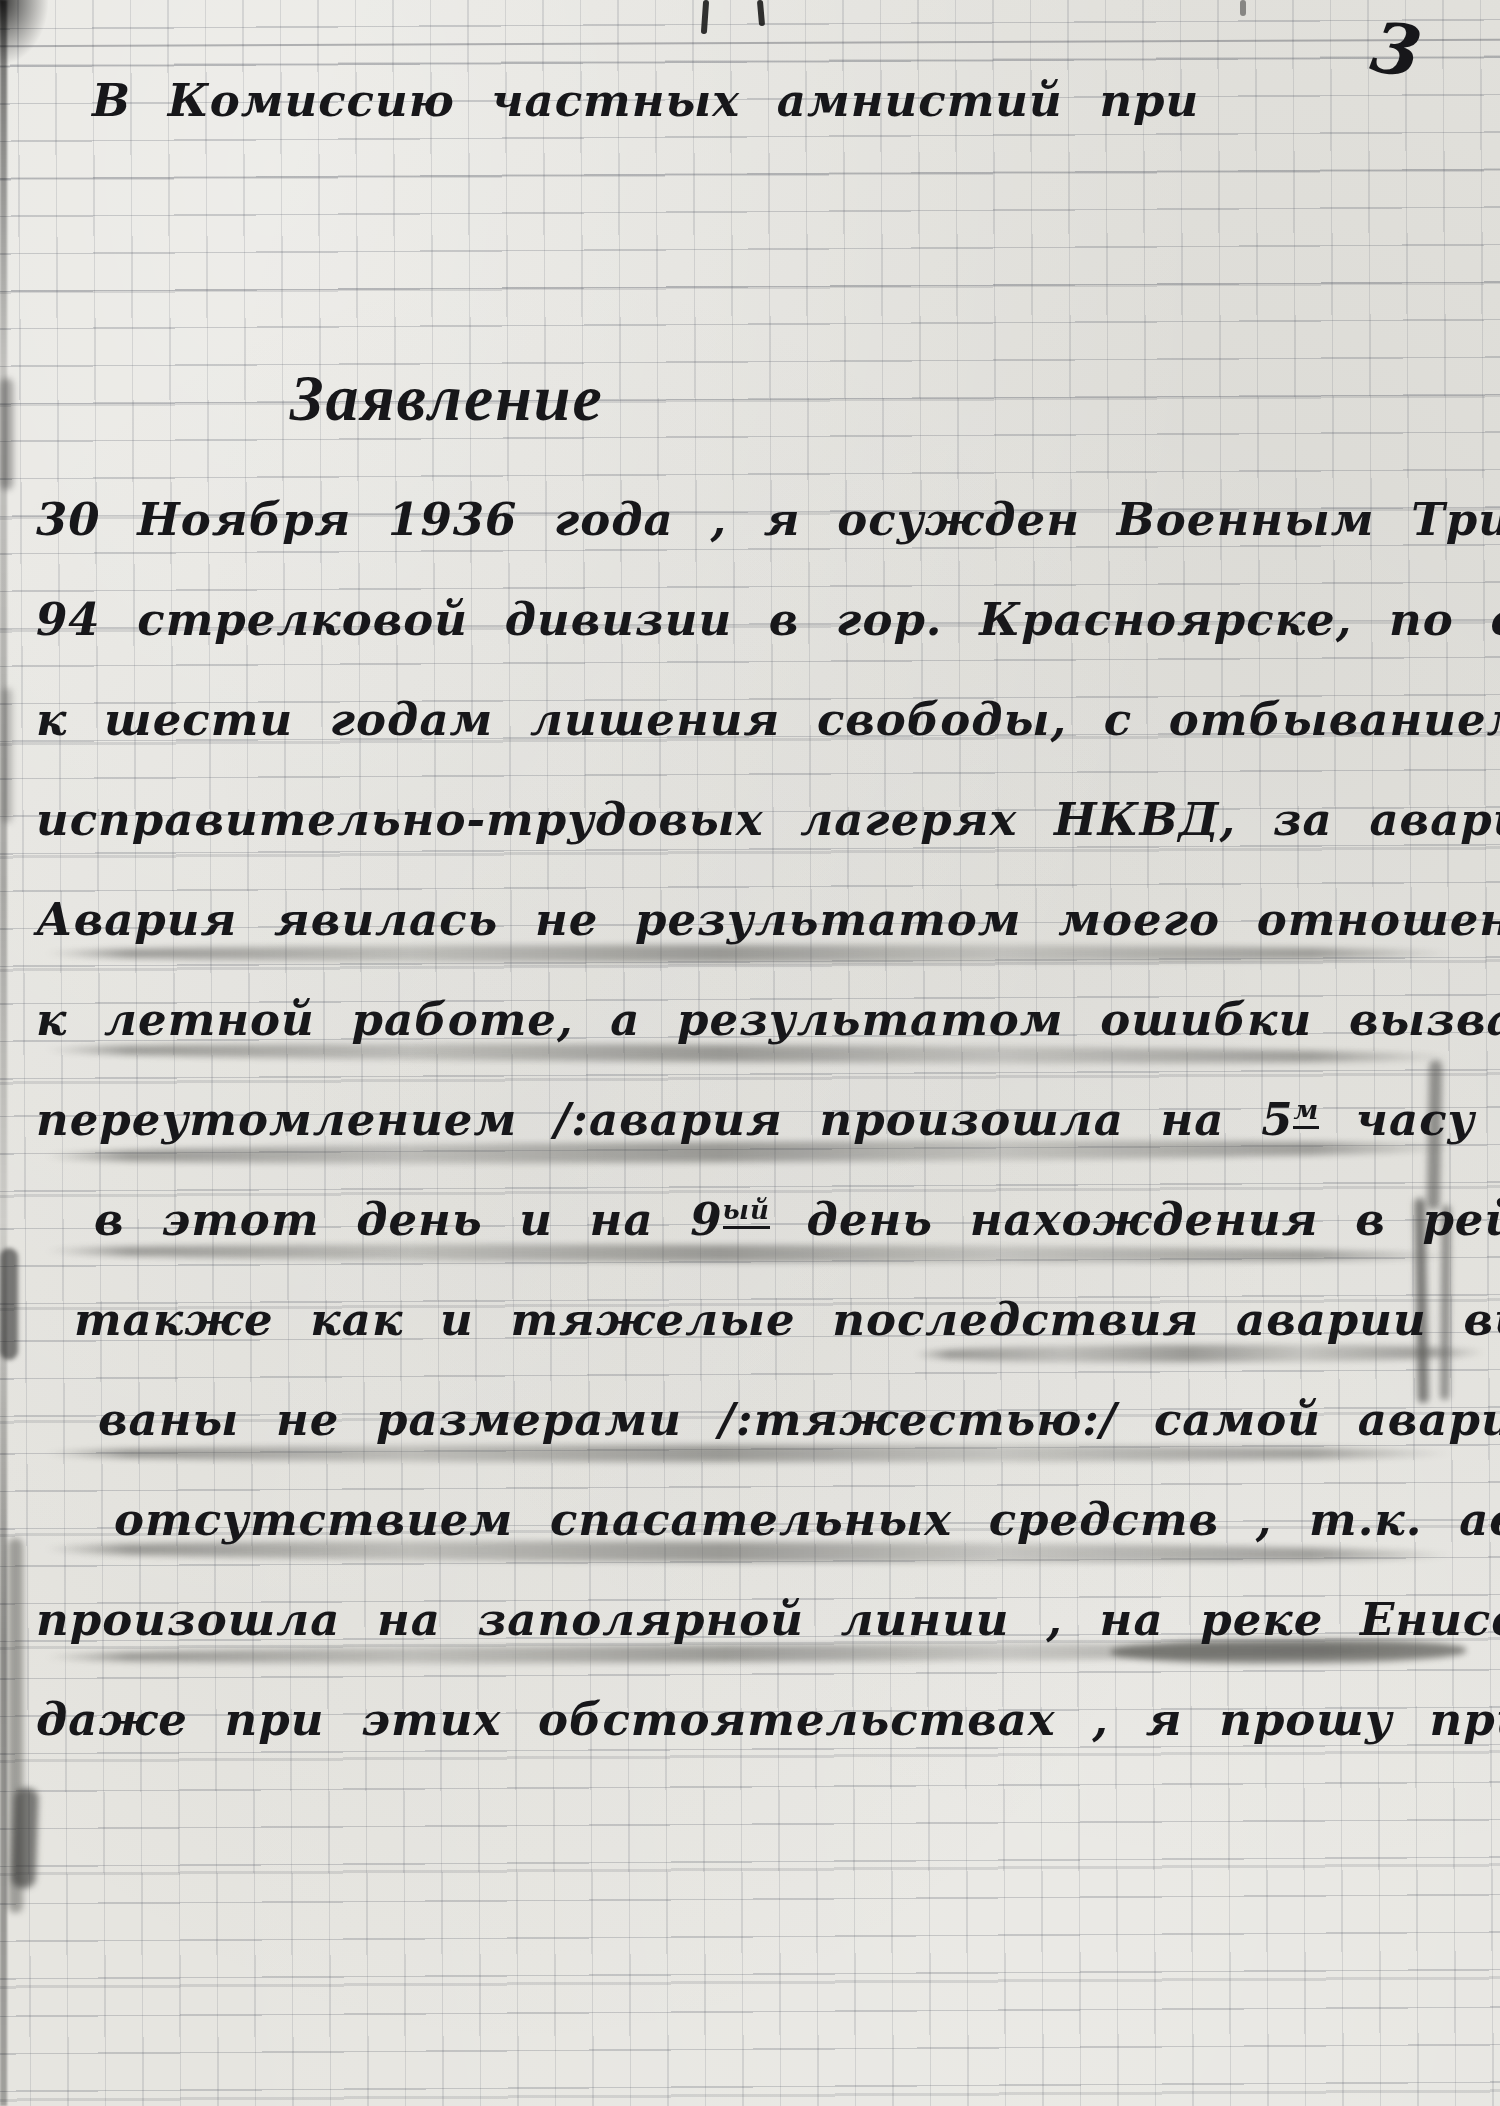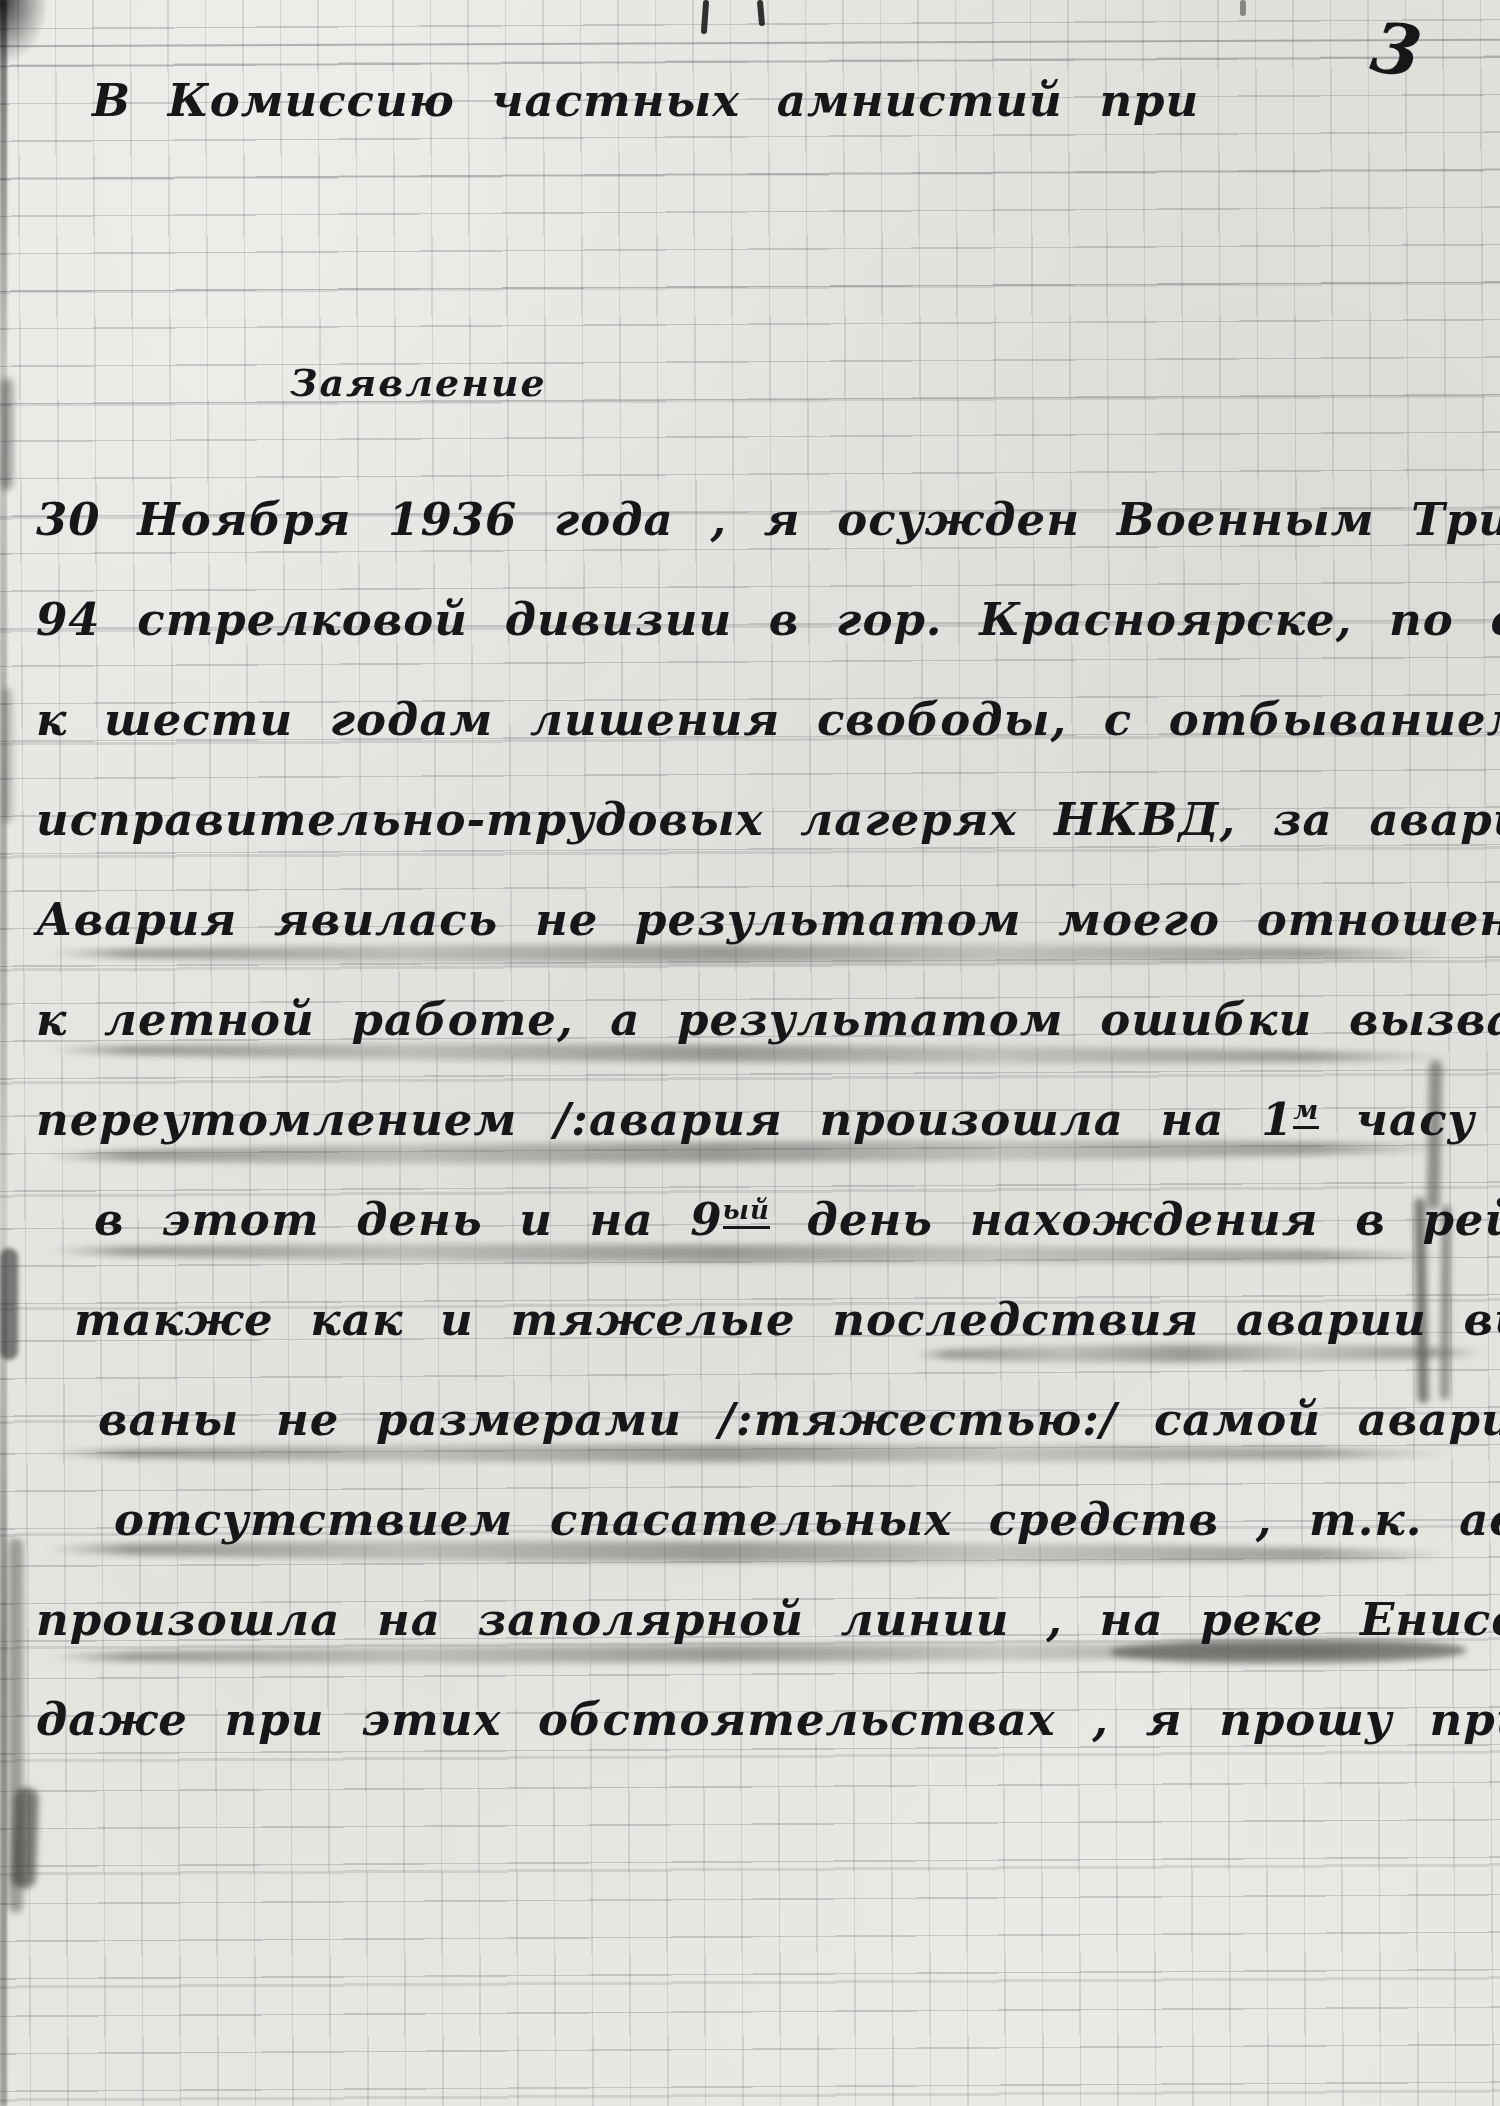--- a/index.html
+++ b/index.html
@@ -34,21 +34,21 @@
     transform:rotate(-.35deg);
   }
   .hline-top{position:absolute;left:0;right:0;top:42px;height:2px;background:rgba(60,62,74,.35);filter:blur(.6px);transform:rotate(-.25deg);}
 
   
   .page-number{
     position:absolute;left:1372px;top:8px;font-size:70px;font-weight:bold;
     transform:rotate(9deg);
   }
   .header{position:absolute;left:92px;top:42px;font-size:45px;line-height:118px;white-space:nowrap;letter-spacing:1px;word-spacing:20px;font-weight:bold;}
-  .doc-title{position:absolute;left:290px;top:360px;font-size:38px;letter-spacing:2px;font-weight:bold;}
+  .doc-title{position:absolute;left:290px;top:360px;font-size:66px;letter-spacing:2px;font-weight:bold;font-family:Liberation Serif, serif;}
   .body{position:absolute;left:36px;top:470px;right:0;}
   .line{position:relative;height:100px;line-height:100px;font-size:45px;white-space:nowrap;letter-spacing:1px;word-spacing:20px;font-weight:bold;}
   .line .txt{position:relative;z-index:2;}
   .line:nth-child(8){padding-left:58px;}   
   .line:nth-child(9){padding-left:38px;}   
   .line:nth-child(10){padding-left:62px;}  
   .line:nth-child(11){padding-left:78px;}  
   .sup{font-size:26px;vertical-align:super;border-bottom:3px solid currentColor;padding-bottom:1px;line-height:0;}
 
   
@@ -111,21 +111,21 @@
 
   <div class="doc-title">Заявление</div>
 
   <div class="body" id="body-lines">
       <div class="line"><span class="txt"><span>30 Ноября 1936 года , я осужден Военным Трибуналом</span></span></div>
       <div class="line"><span class="txt"><span>94 стрелковой дивизии в гор. Красноярске, по ст. 59</span></span></div>
       <div class="line"><span class="txt"><span>к шести годам лишения свободы, с отбыванием в</span></span></div>
       <div class="line"><span class="txt"><span>исправительно-трудовых лагерях НКВД, за аварию</span></span></div>
       <div class="line"><span class="txt"><span>Авария явилась не результатом моего отношения</span></span><div class="pu pu-full"></div></div>
       <div class="line"><span class="txt"><span>к летной работе, а результатом ошибки вызванной</span></span><div class="pu pu-full"></div></div>
-      <div class="line"><span class="txt"><span>переутомлением /:авария произошла на 1</span><span class="sup">м</span><span> часу полета</span></span><div class="pu pu-full"></div></div>
+      <div class="line"><span class="txt"><span>переутомлением /:авария произошла на 5</span><span class="sup">м</span><span> часу полета</span></span><div class="pu pu-full"></div></div>
       <div class="line"><span class="txt"><span>в этот день и на 9</span><span class="sup">ый</span><span> день нахождения в рейсе:/ ,</span></span><div class="pu pu-full"></div></div>
       <div class="line"><span class="txt"><span>также как и тяжелые последствия аварии выз-</span></span><div class="pu pu-right"></div></div>
       <div class="line"><span class="txt"><span>ваны не размерами /:тяжестью:/ самой аварии, а</span></span><div class="pu pu-full"></div></div>
       <div class="line"><span class="txt"><span>отсутствием спасательных средств , т.к. авария</span></span><div class="pu pu-full"></div></div>
       <div class="line"><span class="txt"><span>произошла на заполярной линии , на реке Енисее,</span></span><div class="pu pu-full2"></div></div>
       <div class="line"><span class="txt"><span>даже при этих обстоятельствах , я прошу при-</span></span></div>
     </div>
 
   <div class="pmark mark-right-1"></div>
   <div class="pmark mark-right-2"></div>

